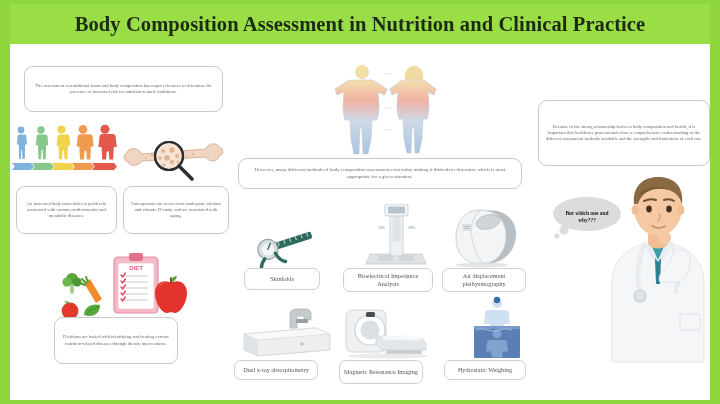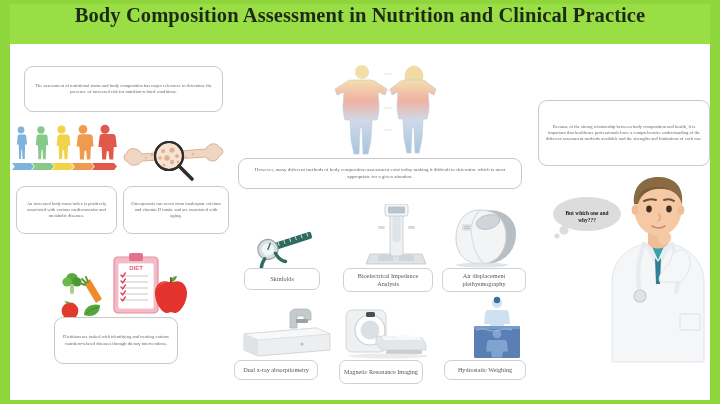--- a/index.html
+++ b/index.html
@@ -14,21 +14,21 @@
     box-sizing:border-box;
     border-top:4px solid #8ed63b;
     border-bottom:4px solid #8ed63b;
     border-left:10px solid #8ed63b;
     border-right:10px solid #8ed63b;
   }
   
   #title-bar{
     position:absolute;left:0;top:0;width:700px;height:40px;
     background:#9ade46;
-    display:flex;justify-content:center;
+    display:flex;align-items:center;justify-content:center;
   }
   #title-text{
     font-family:"Liberation Serif", serif;
     font-size:20.5px;font-weight:bold;color:#1d2b16;
     letter-spacing:.1px;white-space:nowrap;
   }
   
   #canvas{
     position:absolute;left:0;top:40px;width:700px;height:352px;
     background:#ffffff;

